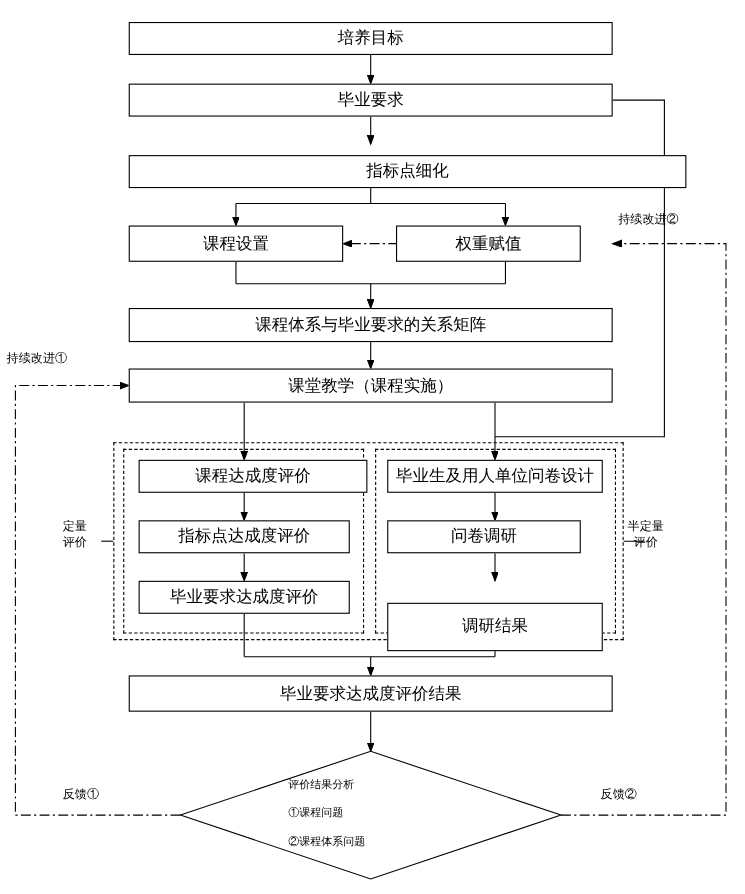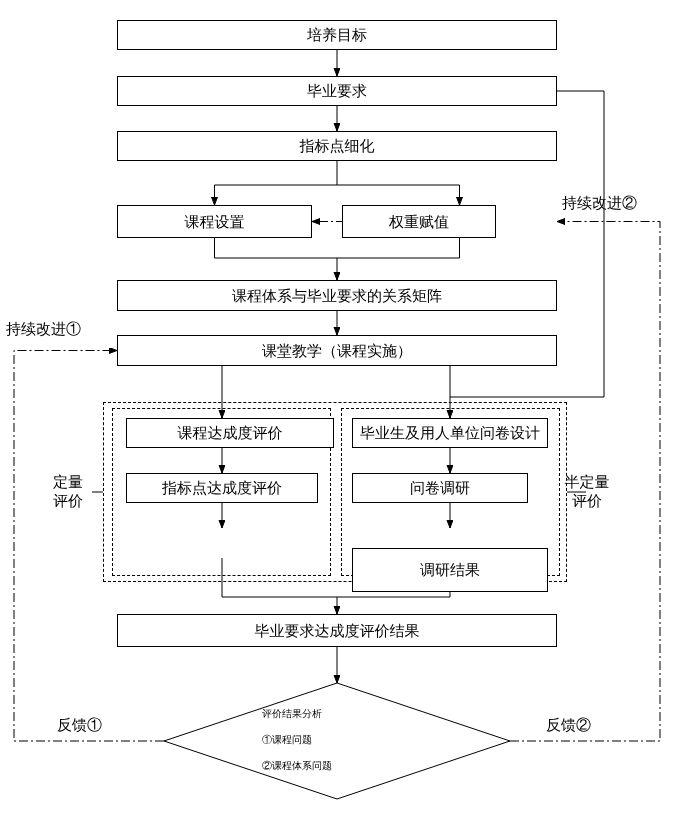--- a/index.html
+++ b/index.html
@@ -11,21 +11,21 @@
   .layer{position:absolute;left:0;top:0;}
   .box{
     position:absolute;box-sizing:border-box;border:1px solid #000;background:#fff;
     display:flex;align-items:center;justify-content:center;
     font-size:15px;line-height:1.2;text-align:center;
   }
   .dashedbox{
     position:absolute;box-sizing:border-box;border:1px dashed #000;background:transparent;
   }
   .lbl{
-    position:absolute;font-size:15px;line-height:1.25;white-space:pre-line;text-align:center;
+    position:absolute;font-size:11px;line-height:1.25;white-space:pre-line;text-align:center;
   }
   .diamond-text{
     position:absolute;font-size:10px;line-height:26px;text-align:left;white-space:nowrap;
   }
   svg path, svg polygon{stroke:#000;}
 </style>
 </head>
 <body>
 
 <div class="canvas">
@@ -77,41 +77,44 @@
   <div class="dashedbox" style="left:103px;top:402px;width:464px;height:180px"></div>
   <div class="dashedbox" style="left:112px;top:408px;width:219px;height:168px"></div>
   <div class="dashedbox" style="left:341px;top:408px;width:219px;height:168px"></div>
 
   <div class="box" style="left:117px;top:20px;width:440px;height:30px">
     <span>培养目标</span>
   </div>
   <div class="box" style="left:117px;top:76px;width:440px;height:30px">
     <span>毕业要求</span>
   </div>
-  <div class="box" style="left:117px;top:131px;width:440px;height:30px">
+  <div class="box" style="left:117px;top:141px;width:507px;height:30px">
     <span>指标点细化</span>
   </div>
   <div class="box" style="left:117px;top:205px;width:195px;height:33px">
     <span>课程设置</span>
   </div>
-  <div class="box" style="left:342px;top:205px;width:154px;height:33px">
+  <div class="box" style="left:360px;top:205px;width:168px;height:33px">
     <span>权重赋值</span>
   </div>
   <div class="box" style="left:117px;top:280px;width:440px;height:31px">
     <span>课程体系与毕业要求的关系矩阵</span>
   </div>
   <div class="box" style="left:117px;top:335px;width:440px;height:31px">
     <span>课堂教学（课程实施）</span>
   </div>
 
   <div class="box" style="left:126px;top:418px;width:208px;height:30px">
     <span>课程达成度评价</span>
   </div>
   <div class="box" style="left:126px;top:473px;width:192px;height:30px">
     <span>指标点达成度评价</span>
+  </div>
+  <div class="box" style="left:126px;top:528px;width:192px;height:30px">
+    <span>毕业要求达成度评价</span>
   </div>
 
   <div class="box" style="left:352px;top:418px;width:196px;height:30px">
     <span>毕业生及用人单位问卷设计</span>
   </div>
   <div class="box" style="left:352px;top:473px;width:176px;height:30px">
     <span>问卷调研</span>
   </div>
   <div class="box" style="left:352px;top:548px;width:196px;height:44px">
     <span>调研结果</span>

